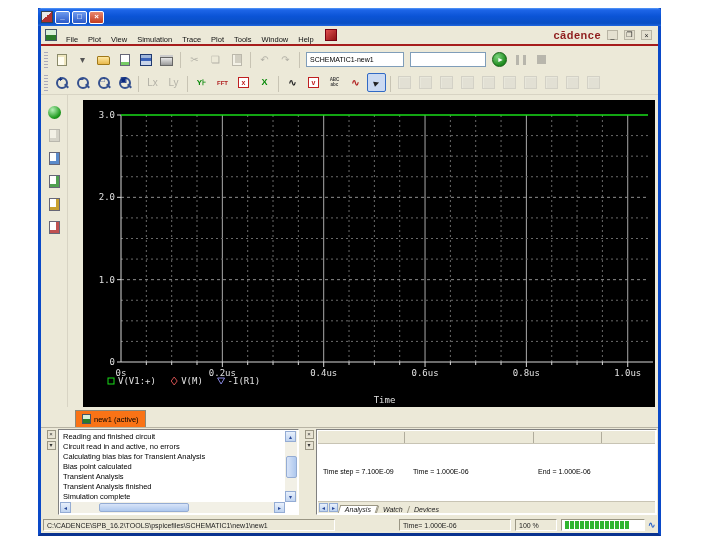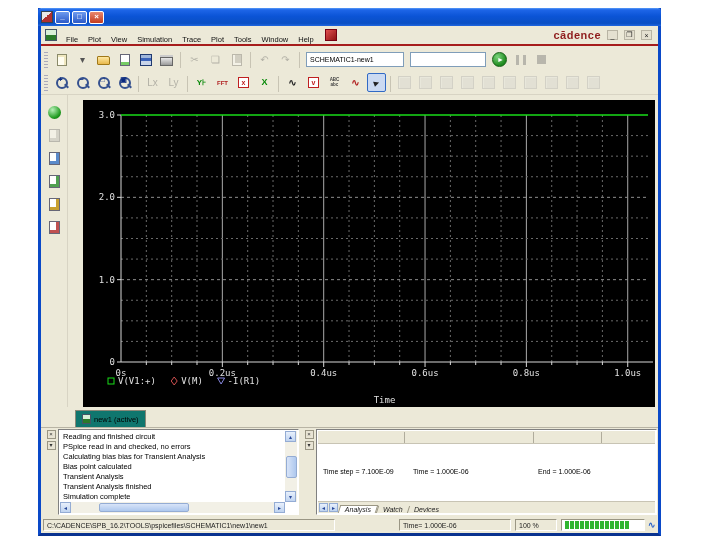--- a/index.html
+++ b/index.html
@@ -79,21 +79,21 @@
   .g-docD { box-shadow:inset -3px -3px 0 #C8A030; }
   .g-docE { box-shadow:inset -3px -3px 0 #C05050; }
 
   
   #plot { position:absolute; left:42px; top:92px; width:572px; height:307px; background:#000; }
   #plot svg { display:block; }
 
   
   #tabstrip { position:absolute; left:0; top:399px; width:617px; height:21px; background:#ECE9D8;
     display:flex; align-items:flex-end; padding-left:34px; border-bottom:1px solid #B8B4A4; }
-  #plot-tab { height:17px; background:#0f766e; border:1px solid #8A8878; border-bottom:none;
+  #plot-tab { height:17px; background:#f97316; border:1px solid #8A8878; border-bottom:none;
     display:flex; align-items:center; gap:3px; padding:0 6px; font-size:7.5px; }
   .g-tabicon { width:9px; height:10px; background:linear-gradient(180deg,#D8F0D8 55%,#2A7A2A 55%); border:1px solid #456; }
 
   
   #dock-left { position:absolute; left:4px; top:420px; width:255px; height:88px; }
   #dock-right { position:absolute; left:262px; top:420px; width:355px; height:88px; }
   .dock-grip { position:absolute; left:0; top:0; width:12px; height:100%; background:#ECE9D8; display:flex; flex-direction:column; align-items:center; padding-top:2px; gap:2px; }
   .mini-btn { width:9px; height:9px; border:1px solid #9A9684; background:#E8E4D4; font-size:6px; line-height:7px; text-align:center; color:#333; }
   .dock-body { position:absolute; left:13px; top:1px; right:1px; bottom:1px;
     border:1px solid #808080; border-right-color:#fff; border-bottom-color:#fff; background:#fff; }
@@ -418,21 +418,21 @@
     </div>
 
     <div id="dock-left">
       <div class="dock-grip">
         <span class="mini-btn">×</span>
         <span class="mini-btn">▾</span>
       </div>
       <div class="dock-body">
         <div id="msg-list">
             <div class="msg-line">Reading and finished circuit</div>
-            <div class="msg-line">PSpice read in and checked, no errors</div>
+            <div class="msg-line">Circuit read in and active, no errors</div>
             <div class="msg-line">Calculating bias bias for Transient Analysis</div>
             <div class="msg-line">Bias point calculated</div>
             <div class="msg-line">Transient Analysis</div>
             <div class="msg-line">Transient Analysis finished</div>
             <div class="msg-line">Simulation complete</div>
           </div>
         <div class="vscroll">
           <span class="sbtn">▴</span>
           <span class="vthumb"></span>
           <span class="sbtn bottom">▾</span>

